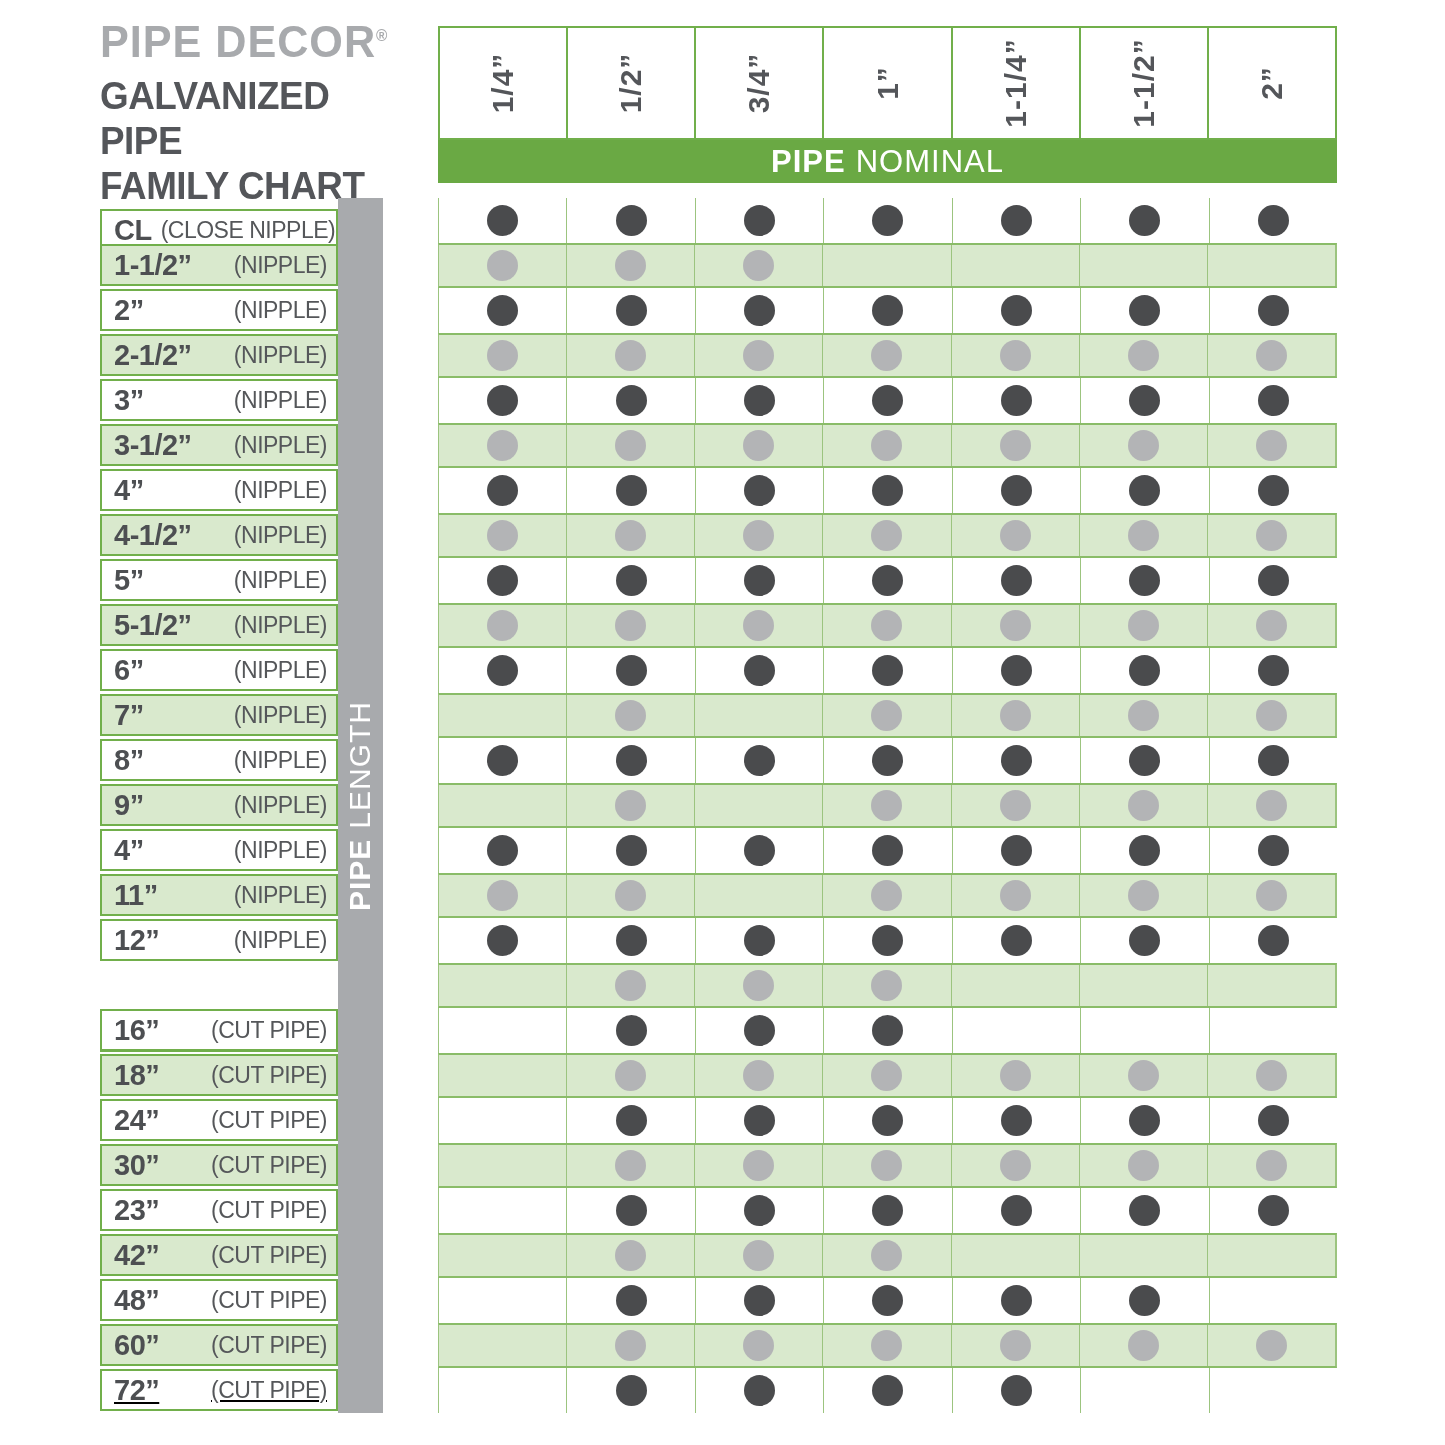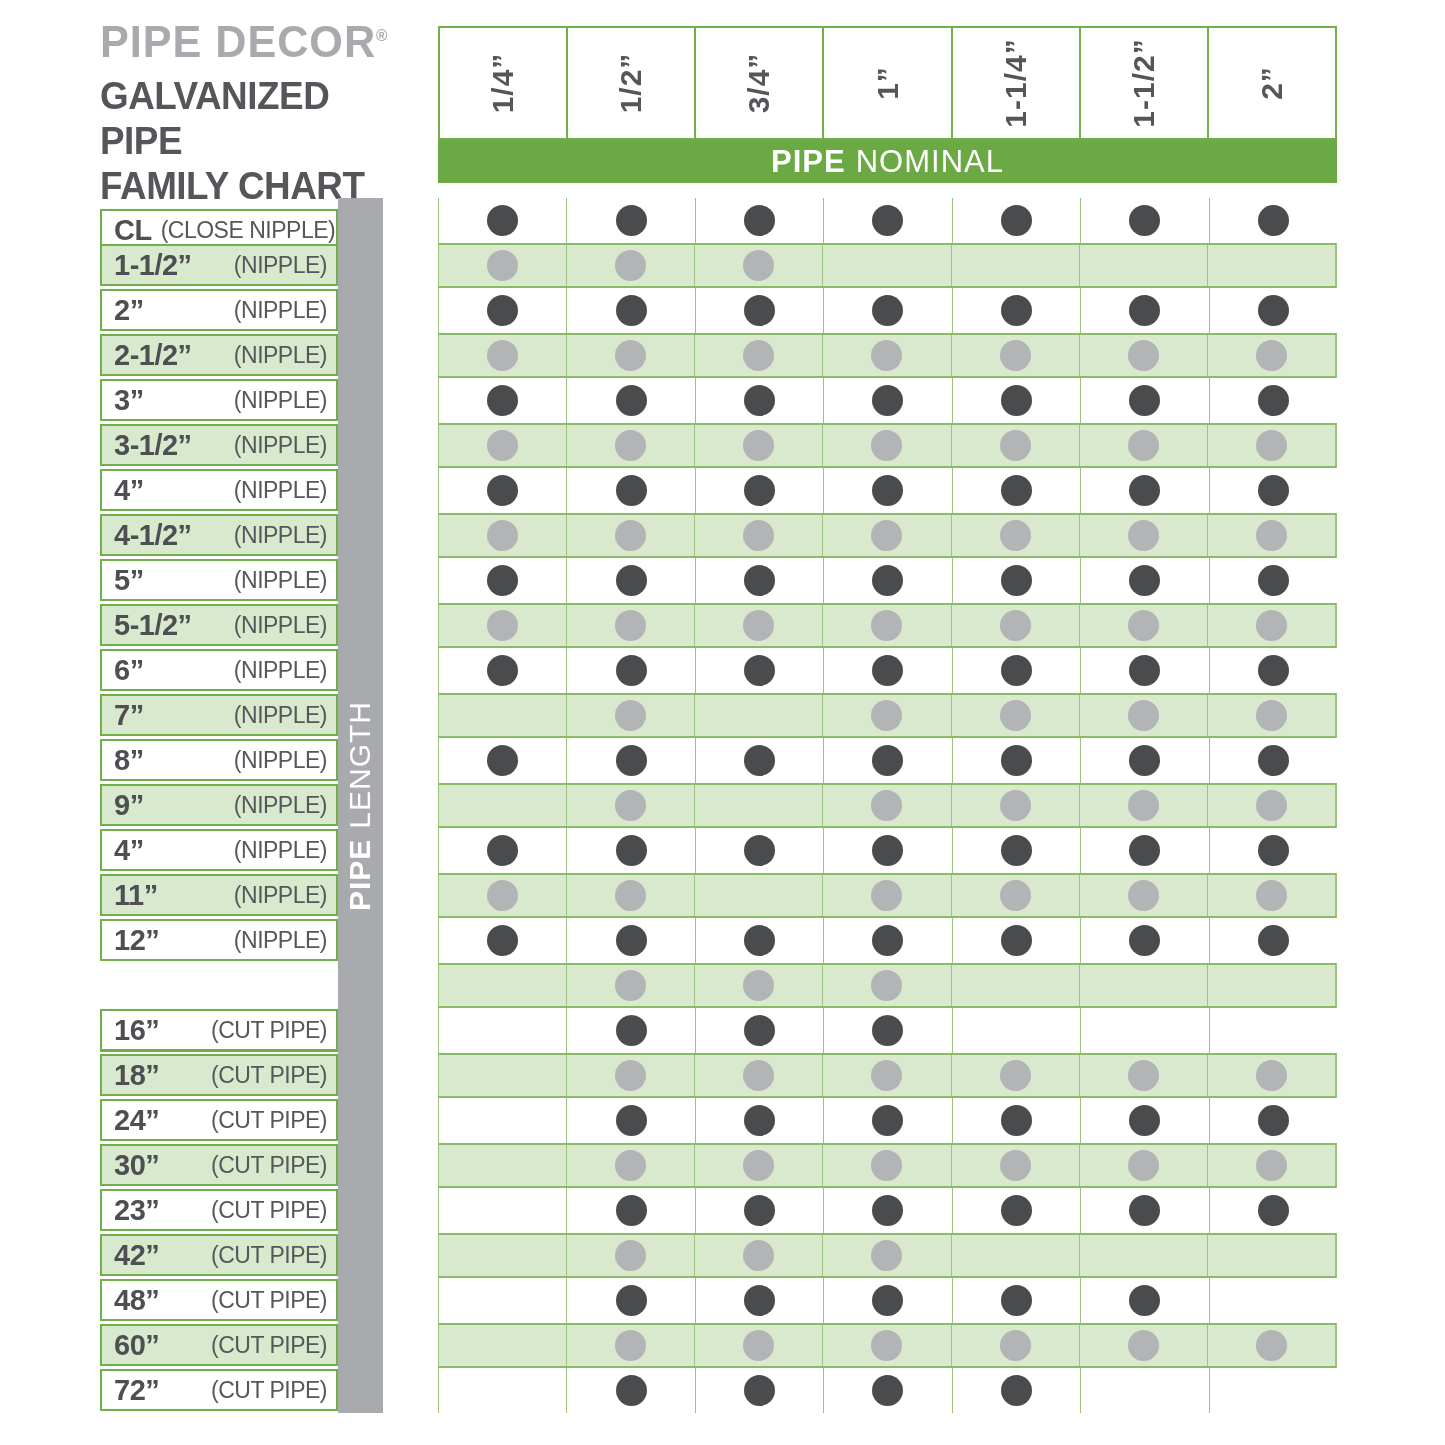--- a/index.html
+++ b/index.html
@@ -200,21 +200,21 @@
         <span class="note">(CUT PIPE)</span>
       </div>
       <div class="label-cell white" style="top: 1279px;">
         <span class="len">48”</span>
         <span class="note">(CUT PIPE)</span>
       </div>
       <div class="label-cell green" style="top: 1324px;">
         <span class="len">60”</span>
         <span class="note">(CUT PIPE)</span>
       </div>
-      <div class="label-cell white" style="top: 1369px;">
+      <div class="label-cell white" style="top: 1369px; text-decoration: underline;">
         <span class="len">72”</span>
         <span class="note">(CUT PIPE)</span>
       </div>
     </div>
   <div id="grid">
       <div class="grid-row white" style="top: 198px;">
         <div class="grid-cell">
           <span class="dot"></span>
         </div>
         <div class="grid-cell">

